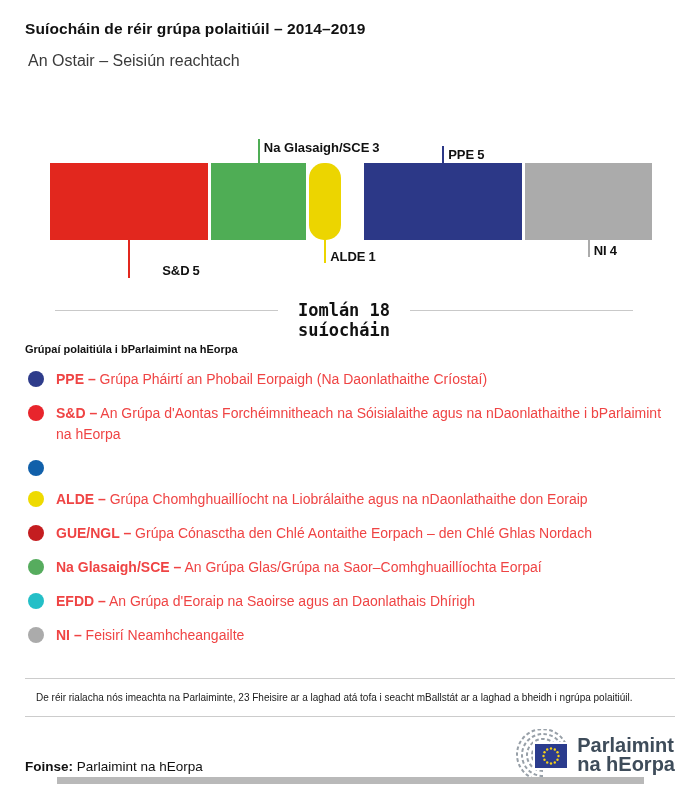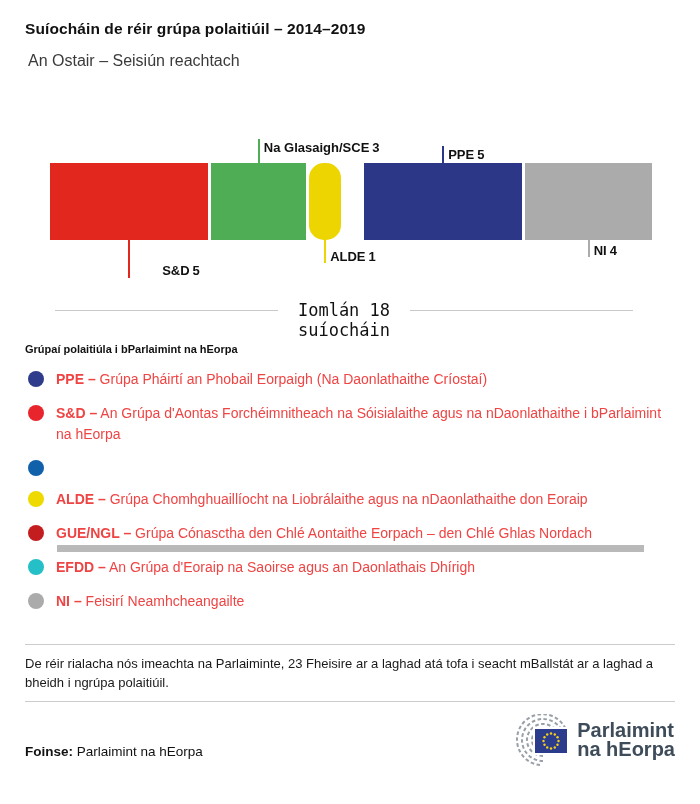--- a/index.html
+++ b/index.html
@@ -2,21 +2,21 @@
 <html><head>
 <meta charset="utf-8">
 <style>
   html,body{margin:0;padding:0;}
   body{
     width:700px;height:804px;position:relative;overflow:hidden;
     background:#ffffff;color:#111;
     font-family:"Liberation Sans", sans-serif;
     -webkit-font-smoothing:antialiased;
   }
-  .page{padding:20px 25px 0 25px;position:relative;height:552px;box-sizing:border-box;}
+  .page{padding:20px 25px 0 25px;position:relative;height:784px;box-sizing:border-box;}
 
   
   .title{font-size:15.5px;font-weight:bold;margin:0;letter-spacing:.1px;color:#111;}
   .subtitle{font-size:16px;color:#3a3a3a;margin-top:14px;padding-left:3px;}
 
   
   .bar-row{display:flex;height:77px;margin:93px 23px 0 25px;}
   .seg{position:relative;flex-basis:0;margin-right:3px;font-weight:bold;}
   .seg:last-child{margin-right:0;}
   .tick{position:absolute;left:50%;width:2px;margin-left:-1px;}
@@ -31,34 +31,34 @@
   .seg-0 .seg-label{top:calc(100% + 23px);margin-left:33px;}
   .seg-1 .seg-label{bottom:calc(100% + 8px);}
   .seg-2 .seg-label{top:calc(100% + 9px);}
   .seg-3 .seg-label{bottom:calc(100% + 1px);}
   .seg-4 .seg-label{top:calc(100% + 3px);}
 
   
   .total-row{display:flex;align-items:center;margin:60px 42px 0 30px;}
   .rule{flex:1;height:1px;background:#c9c9c9;position:relative;top:-10px;}
   .total-text{margin:0 20px;text-align:center;
-    font-family:"DejaVu Sans Mono", monospace;font-weight:normal;
+    font-family:"DejaVu Sans Mono", monospace;font-weight:bold;
     font-size:17px;line-height:20px;color:#111;}
 
   
   .legend-heading{font-size:11px;font-weight:bold;margin:3px 0 0 0;color:#111;}
   ul.legend{list-style:none;margin:14px 0 0 0;padding:0;}
   ul.legend li{display:flex;margin-bottom:13px;font-size:14px;line-height:21px;color:#ef4444;}
   .dot{width:16px;height:16px;border-radius:50%;margin:2px 12px 0 3px;flex:none;}
   ul.legend p{margin:0;}
 
   
   hr{border:none;border-top:1px solid #cccccc;margin:0;}
   .hr1{margin-top:32px;}
-  .note{font-size:13px;line-height:19px;color:#1a1a1a;margin:9px 0;max-width:650px;}
+  .note{font-size:10px;line-height:19px;color:#1a1a1a;margin:9px 11px;max-width:650px;}
   .source-row{display:flex;justify-content:space-between;align-items:center;margin-top:12px;}
   .source{font-size:13.5px;margin:22px 0 0 0;}
   .logo{display:flex;align-items:center;gap:8px;}
   .logo-text{font-size:20px;font-weight:bold;line-height:19px;color:#3e4c5a;}
   .bottom-strip{position:absolute;bottom:0;left:57px;width:587px;height:7px;background:#b9b9b9;}
 </style>
 </head>
 <body>
 
 <div class="page">
@@ -114,20 +114,24 @@
     </li>
     <li>
       <span class="dot" style="background: rgb(238, 218, 0);"></span>
       <p><b>ALDE –</b> <span>Grúpa Chomhghuaillíocht na Liobrálaithe agus na nDaonlathaithe don Eoraip</span></p>
     </li>
     <li>
       <span class="dot" style="background: rgb(196, 29, 32);"></span>
       <p><b>GUE/NGL –</b> <span>Grúpa Cónasctha den Chlé Aontaithe Eorpach – den Chlé Ghlas Nordach</span></p>
     </li>
     <li>
+      <span class="dot" style="background: rgb(86, 172, 94);"></span>
+      <p><b>Na Glasaigh/SCE –</b> <span>An Grúpa Glas/Grúpa na Saor–Comhghuaillíochta Eorpaí</span></p>
+    </li>
+    <li>
       <span class="dot" style="background: rgb(36, 191, 199);"></span>
       <p><b>EFDD –</b> <span>An Grúpa d'Eoraip na Saoirse agus an Daonlathais Dhírigh</span></p>
     </li>
     <li>
       <span class="dot" style="background: rgb(171, 171, 171);"></span>
       <p><b>NI –</b> <span>Feisirí Neamhcheangailte</span></p>
     </li>
   </ul>
 
   <hr class="hr1">

